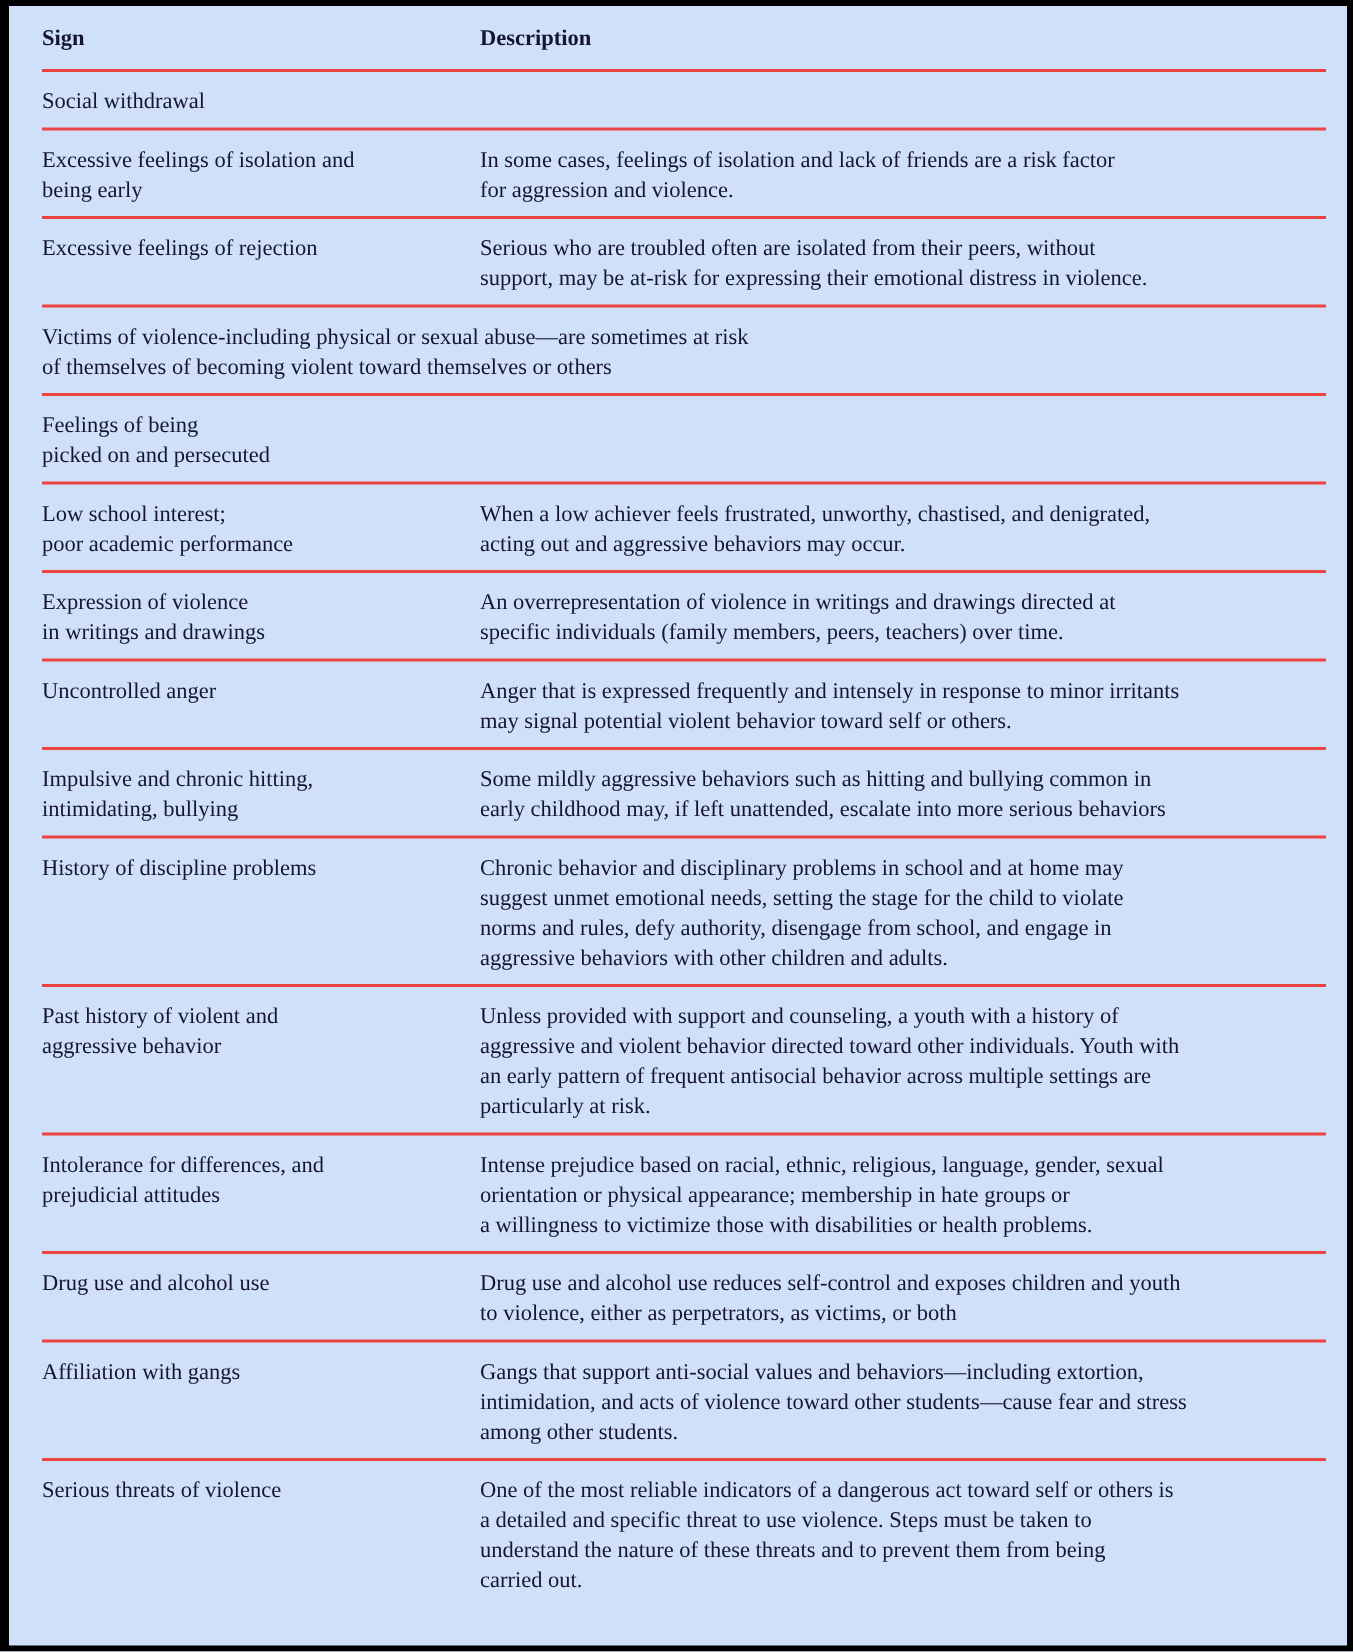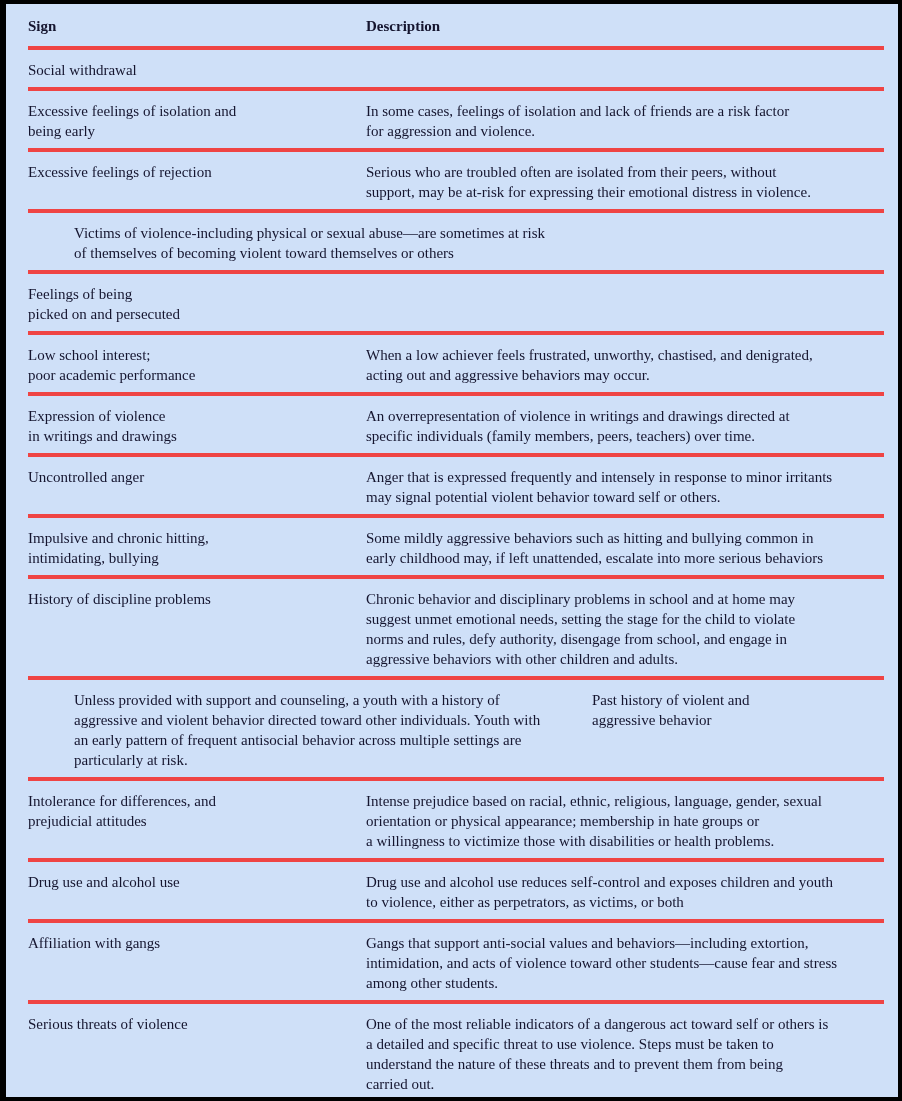--- a/index.html
+++ b/index.html
@@ -20,35 +20,35 @@
   .inner {
     padding: 0 14px 0 22px;
     color: #15152f;
   }
   .header-row {
     display: flex;
     padding: 12px 0 10px 0;
   }
   .row {
     display: flex;
-    border-top: 4px solid #ef4444;
+    border-top: 2px solid #ef4444;
     padding: 10px 0 7px 0;
   }
   .cell {
     font-size: 15px;
     line-height: 20px;
     white-space: pre-line;
   }
   .cell.sign {
     width: 292px;
     flex-shrink: 0;
     box-sizing: border-box;
     padding-right: 14px;
   }
-  .cell.desc { flex: 1; margin-left: 46px; }
+  .cell.desc { flex: 1; }
   .header-row .cell { font-weight: bold; }
 </style>
 </head>
 <body>
 
 <div class="frame">
   <div class="inner">
     <div class="header-row">
       <div class="cell sign">Sign</div>
       <div class="cell desc">Description</div>
@@ -110,26 +110,26 @@
 
   <div class="row">
     <div class="cell sign">History of discipline problems</div>
     <div class="cell desc">Chronic behavior and disciplinary problems in school and at home may
 suggest unmet emotional needs, setting the stage for the child to violate
 norms and rules, defy authority, disengage from school, and engage in
 aggressive behaviors with other children and adults.</div>
   </div>
 
   <div class="row">
+    <div class="cell sign">Past history of violent and
+aggressive behavior</div>
     <div class="cell desc">Unless provided with support and counseling, a youth with a history of
 aggressive and violent behavior directed toward other individuals. Youth with
 an early pattern of frequent antisocial behavior across multiple settings are
 particularly at risk.</div>
-    <div class="cell sign">Past history of violent and
-aggressive behavior</div>
   </div>
 
   <div class="row">
     <div class="cell sign">Intolerance for differences, and
 prejudicial attitudes</div>
     <div class="cell desc">Intense prejudice based on racial, ethnic, religious, language, gender, sexual
 orientation or physical appearance; membership in hate groups or
 a willingness to victimize those with disabilities or health problems.</div>
   </div>
 

